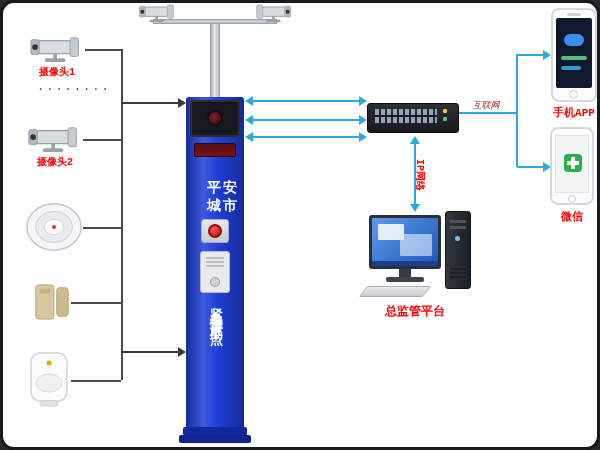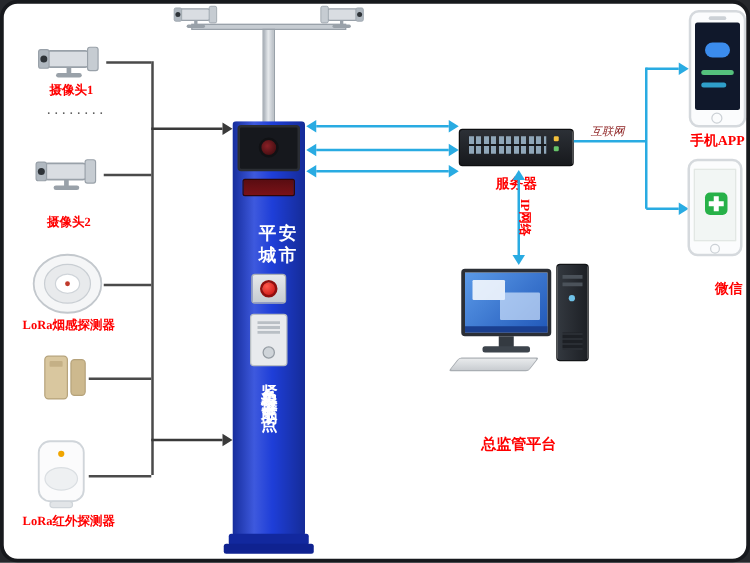--- a/index.html
+++ b/index.html
@@ -1,18 +1,18 @@
 <!DOCTYPE html>
 <html style="--cyan: #29abe2; --red: #ff0000; --flow: #8b1d1d; --kiosk: #1e3ed8; --kioskDark: #12289e;"><head>
 <meta charset="utf-8">
 <style>
   html,body{margin:0;padding:0;background:#26282c;}
   *{box-sizing:border-box;}
   .canvas{position:relative;width:600px;height:450px;background:#ffffff;border:3px solid #17191d;
-          border-radius:14px;overflow:hidden;font-family:Liberation Serif, serif;}
+          border-radius:14px;overflow:hidden;font-family:Liberation Mono, monospace;}
   .abs{position:absolute;}
   .wire{position:absolute;background:#4a4a4a;}
   .flow{position:absolute;background:var(--cyan,#29abe2);height:2px;}
   .flow.v{width:2px;}
   .flow::before,.flow::after{content:"";position:absolute;width:0;height:0;border:0 solid transparent;}
   .head-l::before{left:-8px;top:-4px;border-top:5px solid transparent;border-bottom:5px solid transparent;border-right:8px solid var(--cyan,#29abe2);}
   .head-r::after{right:-8px;top:-4px;border-top:5px solid transparent;border-bottom:5px solid transparent;border-left:8px solid var(--cyan,#29abe2);}
   .v.head-t::before{top:-8px;left:-4px;border-left:5px solid transparent;border-right:5px solid transparent;border-bottom:8px solid var(--cyan,#29abe2);}
   .v.head-b::after{bottom:-8px;left:-4px;border-left:5px solid transparent;border-right:5px solid transparent;border-top:8px solid var(--cyan,#29abe2);}
   .dark{background:#3a3a3a;height:2px;}
@@ -64,43 +64,41 @@
   <div class="abs" style="left:34px;top:80px;width:44px;color:#555;font-size:12px;letter-spacing:2px;text-align:center;">········</div>
 
   <svg class="abs" style="left:24px;top:122px;width:56px;height:28px;" viewBox="0 0 60 30">
     <rect x="26" y="19" width="4" height="7" fill="#99a1a9"></rect>
       <rect x="17" y="25" width="22" height="4" rx="2" fill="#99a1a9"></rect>
     <rect x="8" y="6" width="38" height="14" rx="4" fill="#d9dde2" stroke="#99a1a9" stroke-width="1.5"></rect>
     <rect x="2" y="5" width="9" height="16" rx="2" fill="#b0b8c0" stroke="#99a1a9"></rect>
     <circle cx="6.5" cy="13" r="3" fill="#2e3338"></circle>
     <rect x="44" y="3" width="9" height="20" rx="2" fill="#c6ccd2" stroke="#99a1a9"></rect>
   </svg>
-  <div class="dev-label" style="left:12px;top:154px;width:80px;margin-top:16px;">摄像头2</div>
+  <div class="dev-label" style="left:12px;top:154px;width:80px;">摄像头2</div>
 
   <svg class="abs" style="left:22px;top:198px;width:58px;height:52px;" viewBox="0 0 60 52">
     <ellipse cx="30" cy="26" rx="28" ry="24" fill="#f5f6f7" stroke="#c3c8cd" stroke-width="1.5"></ellipse>
     <ellipse cx="30" cy="26" rx="19" ry="16" fill="#e8eaec" stroke="#c9ced3"></ellipse>
     <ellipse cx="30" cy="26" rx="10" ry="8" fill="#ffffff" stroke="#cfd4d9"></ellipse>
     <circle cx="30" cy="26" r="2" fill="#c0392b"></circle>
   </svg>
-  <div class="dev-label" style="left:0px;top:252px;width:104px;">LoRa烟感探测器</div>
 
   <svg class="abs" style="left:30px;top:280px;width:38px;height:38px;" viewBox="0 0 38 40">
     <rect x="2" y="2" width="19" height="36" rx="3" fill="#d9c79f" stroke="#b5a27a"></rect>
     <rect x="24" y="5" width="12" height="30" rx="3" fill="#cdb98e" stroke="#b5a27a"></rect>
     <rect x="6" y="6" width="11" height="5" rx="1" fill="#c4b086"></rect>
   </svg>
 
   <svg class="abs" style="left:24px;top:348px;width:44px;height:58px;" viewBox="0 0 44 58">
     <rect x="4" y="2" width="36" height="48" rx="9" fill="#fbfbfc" stroke="#d0d5da" stroke-width="1.5"></rect>
     <ellipse cx="22" cy="32" rx="13" ry="9" fill="#eef0f2" stroke="#dadee2"></ellipse>
     <circle cx="22" cy="12" r="2.5" fill="#f0a500"></circle>
     <rect x="13" y="50" width="18" height="5" rx="2.5" fill="#e2e5e8" stroke="#d0d5da"></rect>
   </svg>
-  <div class="dev-label" style="left:0px;top:409px;width:104px;">LoRa红外探测器</div>
 
   <div class="wire" style="left:118px;top:46px;width:1.5px;height:331px;"></div>
   <div class="wire" style="left:82px;top:46px;width:36px;height:1.5px;"></div>
   <div class="wire" style="left:80px;top:136px;width:38px;height:1.5px;"></div>
   <div class="wire" style="left:80px;top:224px;width:38px;height:1.5px;"></div>
   <div class="wire" style="left:68px;top:299px;width:50px;height:1.5px;"></div>
   <div class="wire" style="left:68px;top:377px;width:50px;height:1.5px;"></div>
   <div class="flow dark head-r" style="left:118px;top:99px;width:57px;"></div>
   <div class="flow dark head-r" style="left:118px;top:348px;width:57px;"></div>
 
@@ -124,21 +122,20 @@
 
   <div class="flow head-l head-r" style="left:250px;top:97px;width:106px;"></div>
   <div class="flow head-l head-r" style="left:250px;top:116px;width:106px;"></div>
   <div class="flow head-l head-r" style="left:250px;top:133px;width:106px;"></div>
 
   <div class="abs" style="left:364px;top:100px;width:92px;height:30px;background:linear-gradient(#2c3036,#17191d);border:1px solid #0d0e10;border-radius:3px;"></div>
   <div class="abs" style="left:372px;top:106px;width:62px;height:14px;
               background-image:linear-gradient(transparent 0 6px,#17191d 6px 8px,transparent 8px),repeating-linear-gradient(90deg,#8fa6b8 0 4px,transparent 4px 6px);"></div>
   <div class="abs" style="left:440px;top:106px;width:4px;height:4px;background:#f5c13d;border-radius:1px;"></div>
   <div class="abs" style="left:440px;top:114px;width:4px;height:4px;background:#67c46a;border-radius:1px;"></div>
-  <div class="node-label" style="left:374px;top:136px;width:72px;">服务器</div>
 
   <div class="flow-label" style="left:450px;top:96px;width:66px;">互联网</div>
   <div class="flow" style="left:456px;top:109px;width:57px;"></div>
   <div class="flow v" style="left:513px;top:51px;height:113px;"></div>
   <div class="flow head-r" style="left:514px;top:51px;width:26px;"></div>
   <div class="flow head-r" style="left:514px;top:163px;width:26px;"></div>
 
   <div class="abs" style="left:548px;top:5px;width:46px;height:94px;background:#fbfcfd;border:2px solid #d5d9dd;border-radius:8px;">
     <div class="abs" style="left:14px;top:3px;width:14px;height:3px;background:#ccd1d6;border-radius:2px;"></div>
     <div class="abs" style="left:3px;top:8px;width:36px;height:70px;background:#10182b;border-radius:2px;">
@@ -152,34 +149,34 @@
 
   <div class="abs" style="left:547px;top:124px;width:44px;height:78px;background:#fbfcfd;border:2px solid #d5d9dd;border-radius:8px;">
     <div class="abs" style="left:3px;top:6px;width:34px;height:58px;background:#f2f6f4;border:1px solid #e2e7e4;">
       <div class="abs" style="left:8px;top:18px;width:18px;height:18px;background:#27b148;border-radius:4px;">
         <div class="abs" style="left:7px;top:3px;width:4px;height:12px;background:#fff;"></div>
         <div class="abs" style="left:3px;top:7px;width:12px;height:4px;background:#fff;"></div>
       </div>
     </div>
     <div class="abs" style="left:16px;top:66px;width:8px;height:8px;border:1.5px solid #ccd1d6;border-radius:50%;"></div>
   </div>
-  <div class="node-label" style="left:547px;top:220px;width:44px;text-align:right;">微信</div>
+  <div class="node-label" style="left:547px;top:206px;width:44px;">微信</div>
 
   <div class="flow v head-t head-b" style="left:411px;top:141px;height:60px;"></div>
   <div class="flow-label" style="left:424px;top:156px;transform:rotate(90deg);transform-origin:0 0;font-size:10px;font-weight:bold;color:var(--red,#ff0000);font-style:normal;">IP网络</div>
 
   <div class="abs" style="left:366px;top:212px;width:72px;height:54px;border:3px solid #2b2f36;border-radius:3px;background:linear-gradient(135deg,#5b9ae8,#2057b8);">
     <div class="abs" style="left:6px;top:6px;width:26px;height:16px;background:rgba(255,255,255,.85);border-radius:1px;"></div>
     <div class="abs" style="left:28px;top:16px;width:32px;height:22px;background:rgba(220,235,255,.65);border-radius:1px;"></div>
     <div class="abs" style="left:0;bottom:0;width:66px;height:5px;background:#1a3f8f;"></div>
   </div>
   <div class="abs" style="left:396px;top:266px;width:12px;height:9px;background:#343a41;"></div>
   <div class="abs" style="left:383px;top:274px;width:38px;height:5px;background:#3d444c;border-radius:2px;"></div>
   <div class="abs" style="left:360px;top:283px;width:64px;height:11px;background:linear-gradient(#e8eaec,#c9cdd1);border:1px solid #a9aeb3;border-radius:2px;transform:skewX(-38deg);"></div>
   <div class="abs" style="left:442px;top:208px;width:26px;height:78px;background:linear-gradient(90deg,#33383f,#1d2025);border:1px solid #121417;border-radius:3px;">
     <div class="abs" style="left:4px;top:8px;width:16px;height:3px;background:#4b525a;"></div>
     <div class="abs" style="left:4px;top:14px;width:16px;height:3px;background:#4b525a;"></div>
     <div class="abs" style="left:9px;top:24px;width:5px;height:5px;border-radius:50%;background:#6fc2e8;"></div>
     <div class="abs" style="left:4px;top:54px;width:16px;height:14px;background:repeating-linear-gradient(0deg,#2a2e34 0 2px,#1d2025 2px 4px);"></div>
   </div>
-  <div class="node-label" style="left:362px;top:300px;width:100px;font-size:12px;margin-top:44px;">总监管平台</div>
+  <div class="node-label" style="left:362px;top:300px;width:100px;font-size:12px;">总监管平台</div>
 
 </div>
 
 </body></html>

